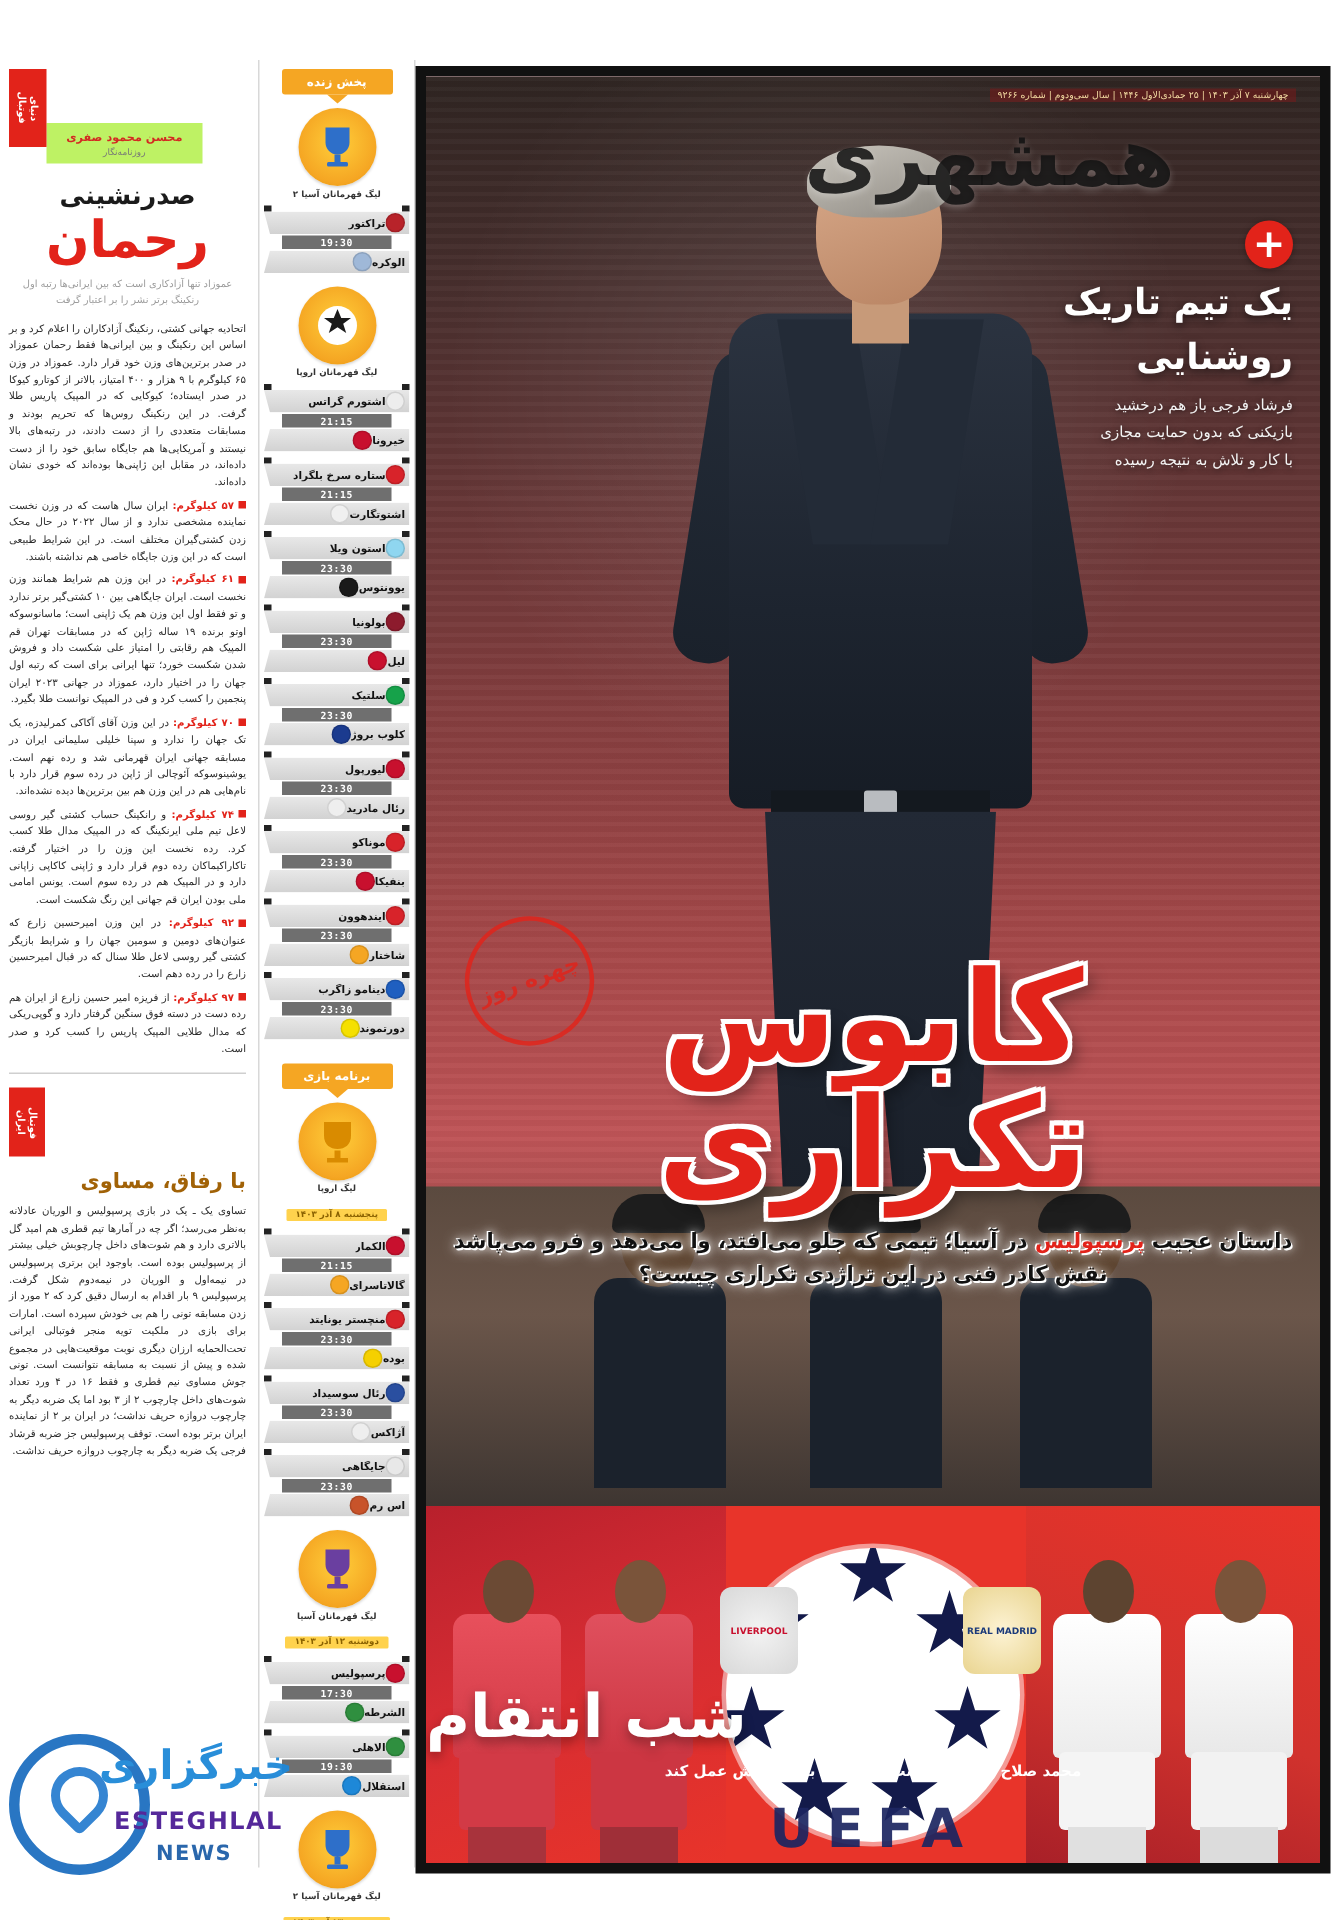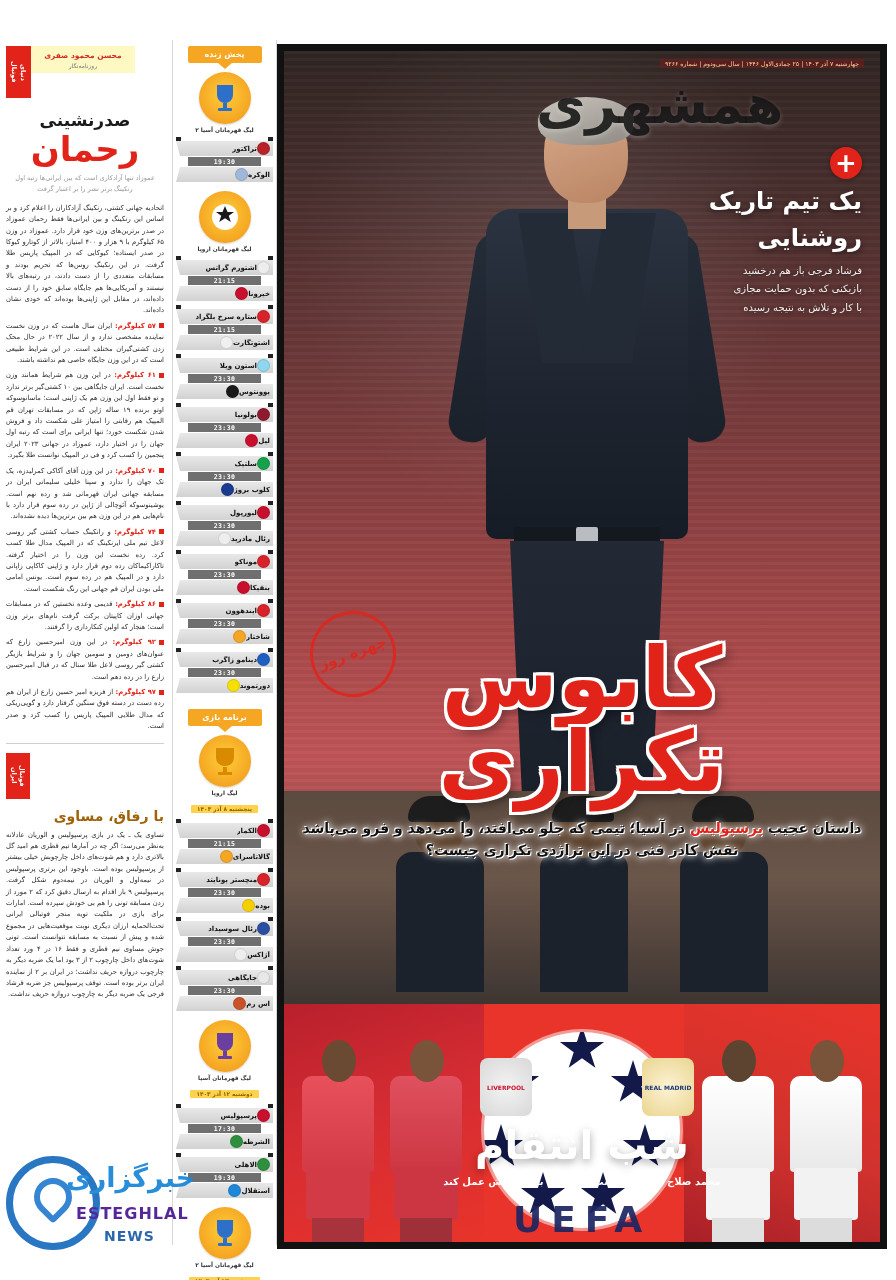--- a/index.html
+++ b/index.html
@@ -15,21 +15,21 @@
   .left-col {
     position: absolute; left: 0; top: 40px; width: 172px; height: 1200px;
     padding: 6px 8px 0 6px; direction: rtl; text-align: justify;
   }
   .kicker-row { display:flex; justify-content:flex-end; align-items:flex-start; gap:0; }
   .red-tag {
     background:#e2231a; color:#fff; font-size:6.5px; font-weight:bold;
     padding:10px 4px; writing-mode:vertical-rl; text-align:center;
     line-height:1.3; height:52px; letter-spacing:.5px;
   }
-  .byline-box { background:#fef9c3; padding:5px 7px 4px 7px; text-align:center; min-width:104px; }
+  .byline-box { background:#bef264; padding:5px 7px 4px 7px; text-align:center; min-width:104px;margin-top:36px; }
   .byline-name { font-size:7.5px; font-weight:bold; color:#d32a22; letter-spacing:.2px; }
   .byline-role { font-size:6px; color:#777; margin-top:2px; }
   .ov-title { font-size:17px; font-weight:bold; color:#1b1b1b; text-align:center; margin:12px 0 2px; letter-spacing:-.3px;}
   .ov-title-big { font-size:34px; font-weight:bold; color:#e2231a; text-align:center; line-height:1; margin-bottom:7px; }
   .ov-standfirst { font-size:6.6px; color:#9b9b9b; text-align:center; line-height:1.65; margin-bottom:8px; padding:0 2px; }
   .ov-body { font-size:6.8px; color:#2a2a2a; line-height:1.68; text-align:justify; }
   .ov-body p { margin-bottom:4px; }
   .bullet::before {
     content:""; display:inline-block; width:5px; height:5px;
     background:#e2231a; margin-left:3px; vertical-align:middle;
@@ -231,21 +231,21 @@
   .pl-shorts { position:absolute; left:14px; top:132px; width:64px; height:52px; border-radius:4px; }
   .pl-head { position:absolute; left:30px; top:4px; width:34px; height:42px; border-radius:50%; }
   .pl-legs { position:absolute; left:20px; top:182px; width:52px; height:24px; }
   .crest-lg {
     position:absolute; top:54px; width:52px; height:58px; border-radius:8px;
     display:flex; align-items:center; justify-content:center; font-size:6px; font-weight:bold;
   }
   .crest-lfc { left:196px; background:radial-gradient(circle,#f3f3f3,#d8d8d8); color:#c8102e; }
   .crest-rm  { right:186px; background:radial-gradient(circle,#fdf3d4,#e9d48f); color:#1b3a7a; }
   .ad-title {
-    position:absolute; left:0; right:0; top:118px; text-align:center;
+    position:absolute; left:0; right:0; top:118px; text-align:left;
     font-size:40px; font-weight:bold; color:#fff; letter-spacing:-1px;
     text-shadow:0 3px 8px rgba(0,0,0,.35);
   }
   .ad-sub {
     position:absolute; left:0; right:0; top:172px; text-align:center;
     font-size:10px; color:#fff; font-weight:bold;
   }
   .uefa-word {
     position:absolute; left:50%; transform:translateX(-50%); bottom:2px;
     font-size:36px; font-weight:bold; color:#1c2561; letter-spacing:9px; opacity:.92;
@@ -292,21 +292,20 @@
     <div class="ov-title">صدرنشینی</div>
     <div class="ov-title-big">رحمان</div>
     <div class="ov-standfirst">عموزاد تنها آزادکاری است که بین ایرانی‌ها رتبه اول رنکینگ برتر نشر را بر اعتبار گرفت</div>
 
     <div class="ov-body">
       <p>اتحادیه جهانی کشتی، رنکینگ آزادکاران را اعلام کرد و بر اساس این رنکینگ و بین ایرانی‌ها فقط رحمان عموزاد در صدر برترین‌های وزن خود قرار دارد. عموزاد در وزن ۶۵ کیلوگرم با ۹ هزار و ۴۰۰ امتیاز، بالاتر از کوتارو کیوکا در صدر ایستاده؛ کیوکایی که در المپیک پاریس طلا گرفت. در این رنکینگ روس‌ها که تحریم بودند و مسابقات متعددی را از دست دادند، در رتبه‌های بالا نیستند و آمریکایی‌ها هم جایگاه سابق خود را از دست داده‌اند، در مقابل این ژاپنی‌ها بوده‌اند که خودی نشان داده‌اند.</p>
       <p class="bullet"><span class="bl-weight">۵۷ کیلوگرم:</span> <span>ایران سال هاست که در وزن نخست نماینده مشخصی ندارد و از سال ۲۰۲۲ در حال محک زدن کشتی‌گیران مختلف است. در این شرایط طبیعی است که در این وزن جایگاه خاصی هم نداشته باشند.</span></p>
       <p class="bullet"><span class="bl-weight">۶۱ کیلوگرم:</span> <span>در این وزن هم شرایط همانند وزن نخست است. ایران جایگاهی بین ۱۰ کشتی‌گیر برتر ندارد و تو فقط اول این وزن هم یک ژاپنی است؛ ماسانوسوکه اوتو برنده ۱۹ ساله ژاپن که در مسابقات تهران قم المپیک هم رقابتی را امتیاز علی شکست داد و فروش شدن شکست خورد؛ تنها ایرانی برای است که رتبه اول جهان را در اختیار دارد، عموزاد در جهانی ۲۰۲۳ ایران پنجمین را کسب کرد و فی در المپیک نوانست طلا بگیرد.</span></p>
       <p class="bullet"><span class="bl-weight">۷۰ کیلوگرم:</span> <span>در این وزن آقای آکاکی کمرلیدزه، یک تک جهان را ندارد و سپنا خلیلی سلیمانی ایران در مسابقه جهانی ایران قهرمانی شد و رده نهم است. یوشینوسوکه آئوچالی از ژاپن در رده سوم قرار دارد با نام‌هایی هم در این وزن هم بین برترین‌ها دیده نشده‌اند.</span></p>
       <p class="bullet"><span class="bl-weight">۷۴ کیلوگرم:</span> <span>و رانکینگ حساب کشتی گیر روسی لاعل تیم ملی ایرنکینگ که در المپیک مدال طلا کسب کرد. رده نخست این وزن را در اختیار گرفته. تاکاراکیماکان رده دوم قرار دارد و ژاپنی کاکاپی زاپانی دارد و در المپیک هم در رده سوم است. یونس امامی ملی بودن ایران قم جهانی این رنگ شکست است.</span></p>
-      <p class="bullet"><span class="bl-weight">۸۶ کیلوگرم:</span> <span>قدیمی وعده نخستین که در مسابقات جهانی اوزان کاپیتان برکت گرفت نام‌های برتر وزن است؛ هنجار که اولین کنکارداری را گرفتند.</span></p>
       <p class="bullet"><span class="bl-weight">۹۲ کیلوگرم:</span> <span>در این وزن امیرحسین زارع که عنوان‌های دومین و سومین جهان را و شرایط بازیگر کشتی گیر روسی لاعل طلا سنال که در قبال امیرحسین زارع را در رده دهم است.</span></p>
       <p class="bullet"><span class="bl-weight">۹۷ کیلوگرم:</span> <span>از فریزه امیر حسین زارع از ایران هم رده دست در دسته فوق سنگین گرفتار دارد و گوپی‌ریکی که مدال طلایی المپیک پاریس را کسب کرد و صدر است.</span></p>
     </div>
 
     <div class="divider"></div>
 
     <div class="art2-tagrow">
       <div class="art2-tag">فوتبال ایران</div>
     </div>
     <div class="art2-title">با رفاق، مساوی</div>

